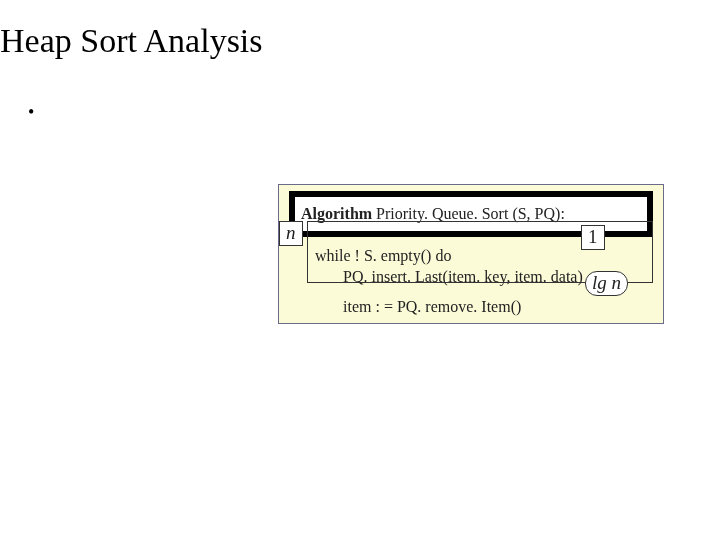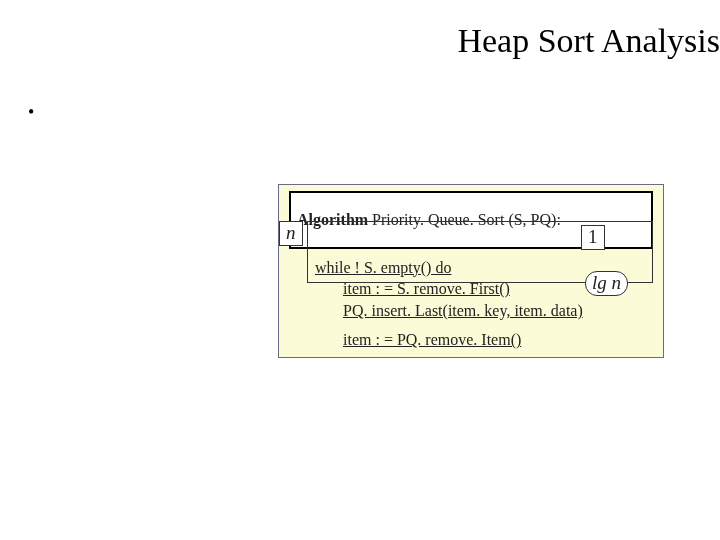--- a/index.html
+++ b/index.html
@@ -5,21 +5,21 @@
   body {
     margin: 0;
     padding: 0;
     width: 720px;
     height: 540px;
     font-family: "Times New Roman", serif;
     background: #fff;
     position: relative;
   }
   .title {
-    text-align: right;
+    text-align: left;
     font-size: 34px;
     margin-top: 22px;
     color: #000;
   }
   .bullet-row {
     display: flex;
     align-items: baseline;
     margin-top: 44px;
     margin-left: 28px;
     font-size: 25px;
@@ -42,28 +42,28 @@
     border: 1px solid #6a6a8a;
     background: #fbfbd8;
     font-family: "Comic Sans MS", "Chalkboard SE", cursive;
     font-size: 16px;
     color: #222;
     padding: 4px 8px 6px 8px;
     line-height: 1.35;
     position: relative;
   }
   .algo-header {
-    border: 2px solid #000000;
+    border: 6px solid #000000;
     background: #fff;
-    padding: 16px 6px;
+    padding: 6px 6px;
     margin: 2px 2px 8px 2px;
     white-space: nowrap;
   }
   .kw { font-weight: bold; }
-  .code-line { white-space: nowrap; text-decoration: underline; }
+  .code-line { white-space: nowrap; }
   .indent1 { padding-left: 28px; }
   .indent2 { padding-left: 56px; }
   .annot {
     position: absolute;
     border: 1.2px solid #333;
     background: #fff;
     font-family: "Times New Roman", serif;
     font-style: italic;
     font-size: 19px;
     padding: 0 6px;
@@ -92,21 +92,20 @@
   <div class="algo-box">
 
     <div class="algo-header">
       <span class="kw">Algorithm</span>
       <span>Priority. Queue. Sort (S, PQ):</span>
     </div>
 
     <div class="annot-wide-border loop1-border"></div>
 
     <div class="code-line indent1">while ! S. empty() do</div>
-    <div class="code-line indent2">item : = S. remove. First()</div>
     <div class="code-line indent2">PQ. insert. Last(item. key, item. data)</div>
 
     <div style="height:8px"></div>
 
     <div class="code-line indent2">item : = PQ. remove. Item()</div>
 
     <div class="annot annot-n">n</div>
     <div class="annot annot-1">1</div>
     <div class="annot annot-lgn">
       <span>lg n</span>

